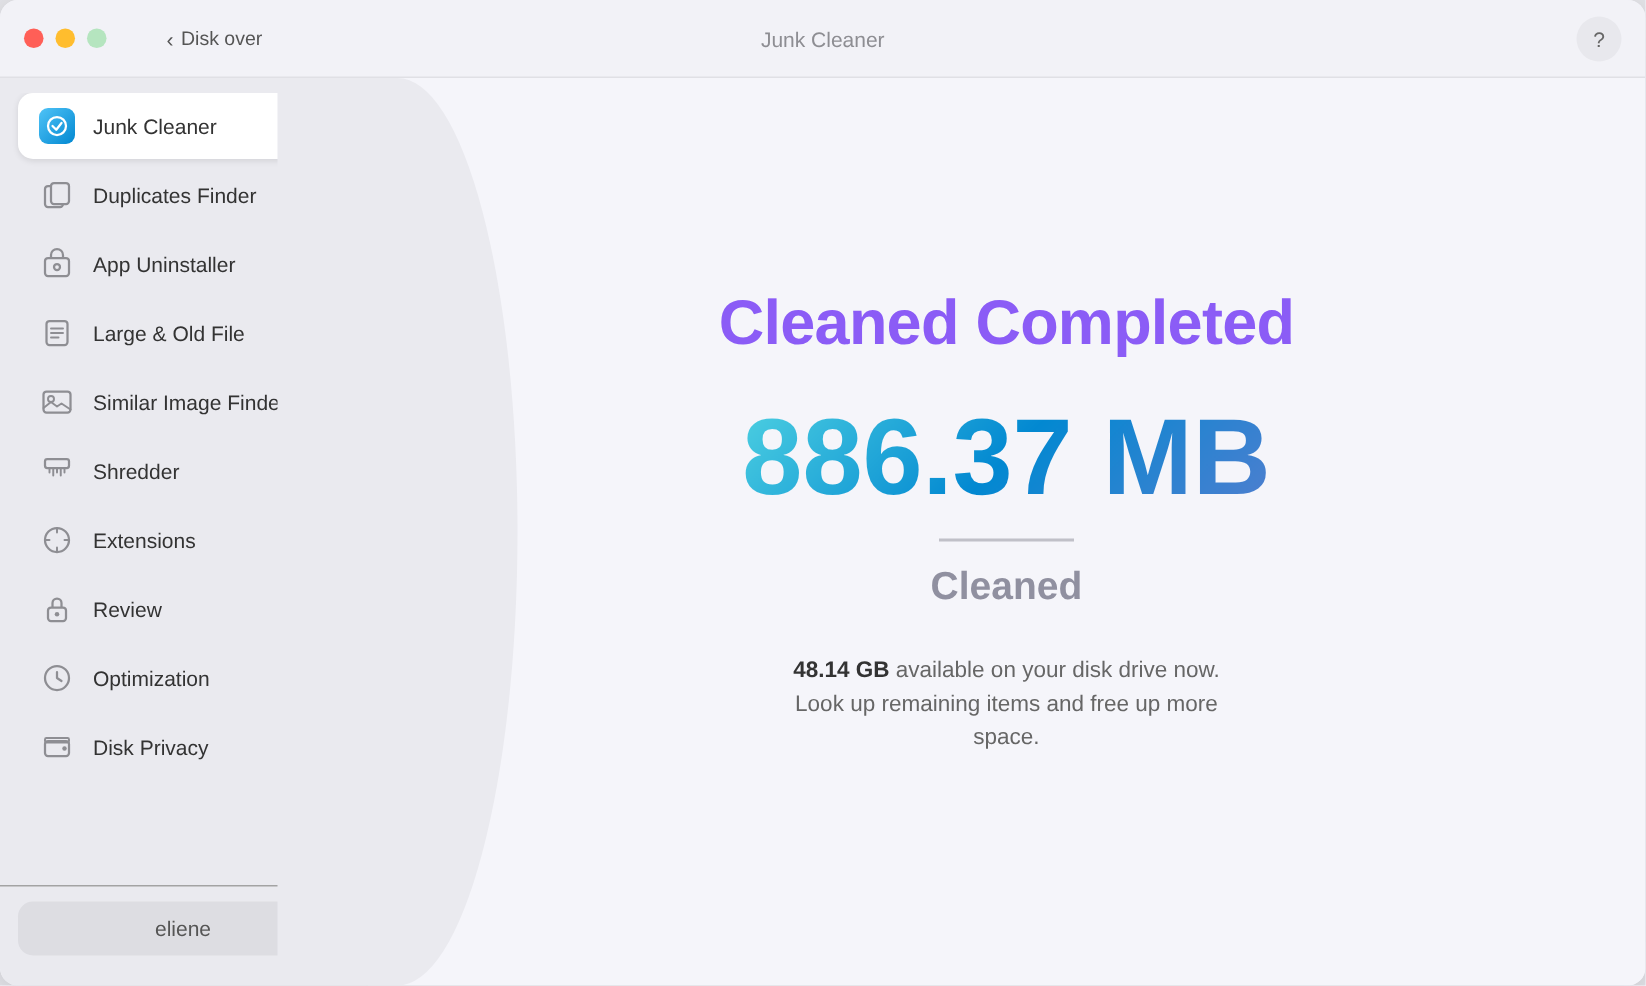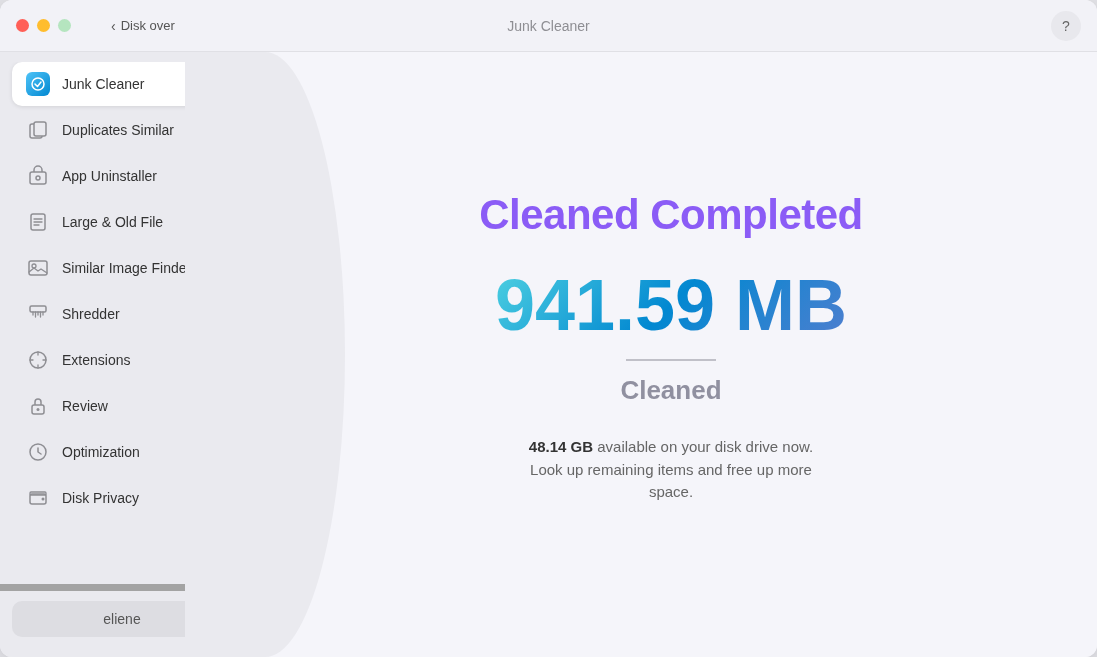--- a/index.html
+++ b/index.html
@@ -162,21 +162,21 @@
       height: 22px;
       display: flex;
       align-items: center;
       justify-content: center;
       color: #8e8e93;
       font-size: 18px;
     }
 
     .sidebar-footer {
       padding: 10px 12px;
-      border-top: 7px solid #a3a3a3;
+      border-top: 1px solid #a3a3a3;
       margin-top: 8px;
     }
 
     .user-badge {
       background: #dddde2;
       border-radius: 10px;
       padding: 10px 16px;
       text-align: center;
       font-size: 14px;
       color: #555;
@@ -316,21 +316,21 @@
 
         <div class="sidebar-item">
           <div class="item-icon">
             <div class="icon-gray">
               <svg width="22" height="22" viewBox="0 0 22 22" fill="none">
                 <rect x="3" y="5" width="12" height="14" rx="2" stroke="#8e8e93" stroke-width="1.5"></rect>
                 <rect x="7" y="3" width="12" height="14" rx="2" stroke="#8e8e93" stroke-width="1.5" fill="#eaeaef"></rect>
               </svg>
             </div>
           </div>
-          <span>Duplicates Similar</span>
+          <span>Duplicates Finder</span>
         </div>
 
         <div class="sidebar-item">
           <div class="item-icon">
             <div class="icon-gray">
               <svg width="22" height="22" viewBox="0 0 22 22" fill="none">
                 <rect x="3" y="7" width="16" height="12" rx="2" stroke="#8e8e93" stroke-width="1.5"></rect>
                 <path d="M7 7V5a4 4 0 018 0v2" stroke="#8e8e93" stroke-width="1.5"></path>
                 <circle cx="11" cy="13" r="2" stroke="#8e8e93" stroke-width="1.5"></circle>
               </svg>
@@ -431,21 +431,21 @@
       <div class="sidebar-footer">
         <div class="user-badge">
           <span>eliene</span>
         </div>
       </div>
     </div>
 
     <div class="content">
       <div class="content-inner">
         <h1 class="cleaned-title">Cleaned Completed</h1>
-        <div class="cleaned-size">941.59 MB</div>
+        <div class="cleaned-size">886.37 MB</div>
         <div class="divider-line"></div>
         <div class="cleaned-label">Cleaned</div>
         <p class="disk-info">
           <strong>48.14 GB</strong><span> available on your disk drive now. Look up remaining items and free up more space.</span>
         </p>
       </div>
     </div>
 
   </div>
 </div>

